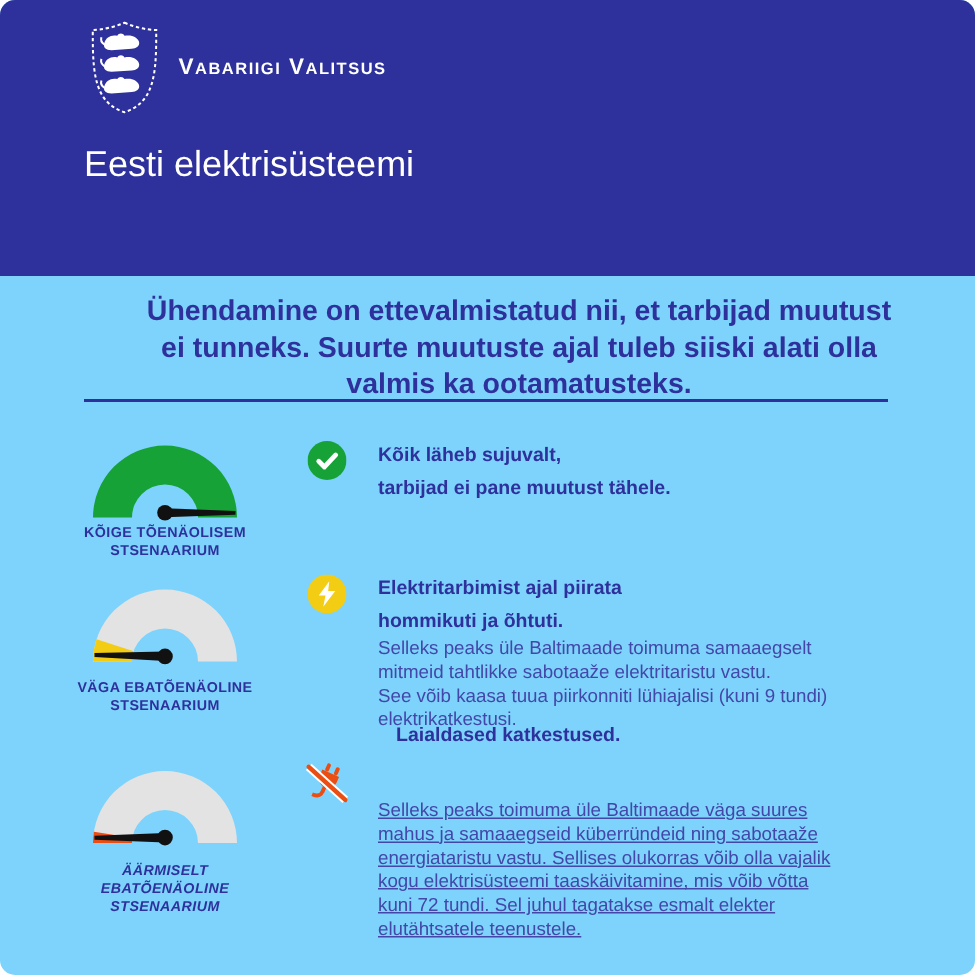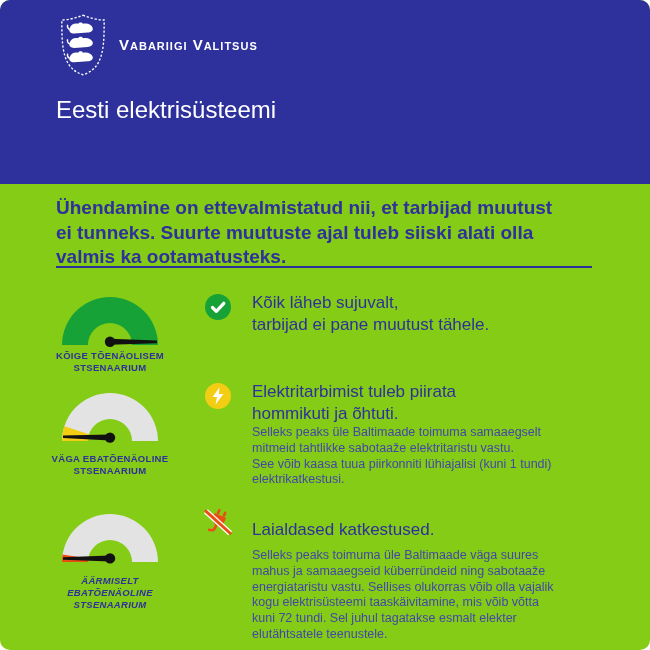--- a/index.html
+++ b/index.html
@@ -6,57 +6,57 @@
     --blue:#2E319B;
     --body-blue:#4347A8;
     --green:#17A237;
     --yellow:#F2CD13;
     --orange:#EA4E12;
     --gauge-gray:#E3E3E4;
     --needle:#111111;
   }
   html,body{margin:0;padding:0;background:#ffffff;}
   .poster{
-    position:relative;width:650px;height:650px;background:#84cc16;
+    position:relative;width:650px;height:650px;background:#7dd3fc;
     font-family:"Liberation Sans","DejaVu Sans",sans-serif;
     overflow:hidden;border-radius:10px;
   }
   .header{position:absolute;left:0;top:0;width:650px;height:184px;background:var(--blue);}
   .coat{position:absolute;left:58px;top:13px;width:50px;height:64px;}
   .logo-text{
     position:absolute;left:119px;top:36px;color:#ffffff;
     font-variant:small-caps;font-size:15px;font-weight:600;letter-spacing:1px;line-height:18px;
   }
   .title{position:absolute;left:56px;top:92px;color:#ffffff;font-size:24px;line-height:36px;font-weight:500;}
   .intro{
     position:absolute;left:56px;top:196px;width:580px;color:var(--blue);
-    font-size:19px;line-height:24.5px;font-weight:700;white-space:pre-line;
+    font-size:19px;line-height:24.5px;font-weight:700;white-space:pre-line;text-align:center;
   }
   .divider{position:absolute;left:56px;top:266px;width:536px;height:2px;background:var(--blue);}
   .gauge{position:absolute;left:60px;width:100px;height:54px;}
   .g1{top:295px;} .g2{top:391px;} .g3{top:512px;}
   .gauge-label{
     position:absolute;left:25px;width:170px;text-align:center;color:var(--blue);
     font-size:9.5px;line-height:12px;font-weight:700;letter-spacing:0.3px;white-space:pre-line;
   }
   .l1{top:350px;} .l2{top:453px;} .l3{top:575px;font-style:italic;}
   .status-icon{position:absolute;}
   .i1{left:205px;top:294px;width:26px;height:26px;}
   .i2{left:205px;top:383px;width:26px;height:26px;}
   .i3{left:203px;top:507px;width:30px;height:30px;}
   .heading{
     position:absolute;left:252px;color:var(--blue);
-    font-size:17px;line-height:21.5px;font-weight:400;white-space:pre-line;
+    font-size:13px;line-height:21.5px;font-weight:700;white-space:pre-line;
   }
-  .h1{top:292px;} .h2{top:381px;} .h3{top:519px;}
+  .h1{top:292px;} .h2{top:381px;} .h3{top:479px;margin-left:12px;}
   .body-text{
     position:absolute;left:252px;width:380px;color:var(--body-blue);
     font-size:12.5px;line-height:15.8px;font-weight:400;white-space:pre-line;
   }
-  .b2{top:425px;} .b3{top:548px;}
+  .b2{top:425px;} .b3{top:533px;text-decoration:underline;}
 </style>
 </head>
 <body>
 
 <div class="poster">
 
   <div class="header">
     <svg class="coat" viewBox="0 0 52 66" aria-hidden="true">
       <path d="M26,2 C33,5 42,7 48,7 C48,25 48,42 41,53 C37,59 32,62 26,64 C20,62 15,59 11,53 C4,42 4,25 4,7 C10,7 19,5 26,2 Z" fill="none" stroke="#ffffff" stroke-width="1.4" stroke-dasharray="2.3 1.9"></path>
       <g fill="#ffffff">
@@ -104,25 +104,25 @@
     <path d="M2,50 A48,48 0 0 1 4.34,35.17 L29.08,43.2 A22,22 0 0 0 28,50 Z" fill="#F2CD13"></path>
     <polygon points="3,44.4 50,43.4 50,49.6 3,47.0" fill="#111111"></polygon>
     <circle cx="50" cy="46.6" r="5.2" fill="#111111"></circle>
   </svg>
   <div class="gauge-label l2">VÄGA EBATÕENÄOLINE
 STSENAARIUM</div>
   <svg class="status-icon i2" viewBox="0 0 26 26" aria-hidden="true">
     <circle cx="13" cy="13" r="13" fill="#F2CD13"></circle>
     <polygon points="14.5,4.5 7.5,14 12,14 10.5,21.5 18.5,11 13.8,11" fill="#ffffff"></polygon>
   </svg>
-  <div class="heading h2">Elektritarbimist tuleb piirata
+  <div class="heading h2">Elektritarbimist ajal piirata
 hommikuti ja õhtuti.</div>
   <div class="body-text b2">Selleks peaks üle Baltimaade toimuma samaaegselt
 mitmeid tahtlikke sabotaaže elektritaristu vastu.
-See võib kaasa tuua piirkonniti lühiajalisi (kuni 1 tundi)
+See võib kaasa tuua piirkonniti lühiajalisi (kuni 9 tundi)
 elektrikatkestusi.</div>
 
   <svg class="gauge g3" viewBox="0 0 100 54" aria-hidden="true">
     <path d="M2,50 A48,48 0 0 1 98,50 L72,50 A22,22 0 0 0 28,50 Z" fill="#E3E3E4"></path>
     <path d="M2,50 A48,48 0 0 1 2.59,42.49 L28.27,46.56 A22,22 0 0 0 28,50 Z" fill="#EA4E12"></path>
     <polygon points="3,45.2 50,43.4 50,49.6 3,47.8" fill="#111111"></polygon>
     <circle cx="50" cy="46.4" r="5.2" fill="#111111"></circle>
   </svg>
   <div class="gauge-label l3">ÄÄRMISELT
 EBATÕENÄOLINE

